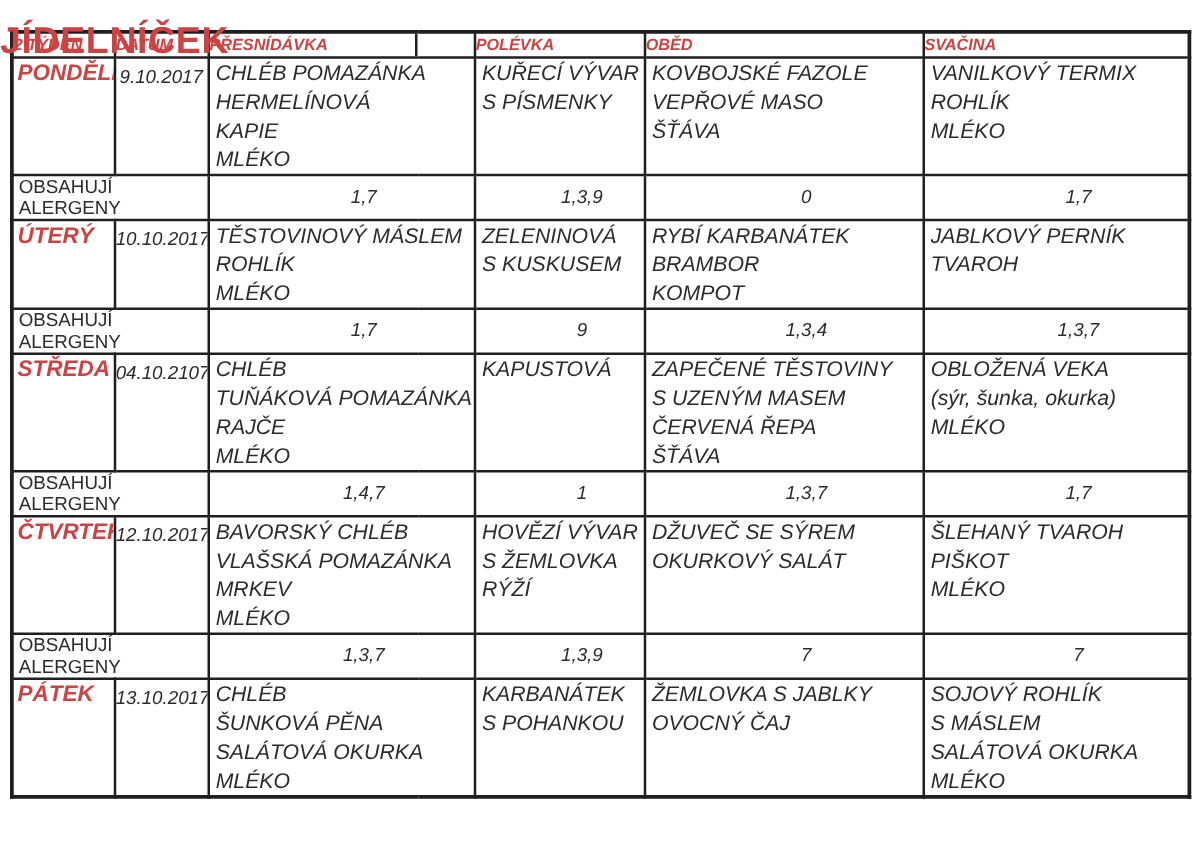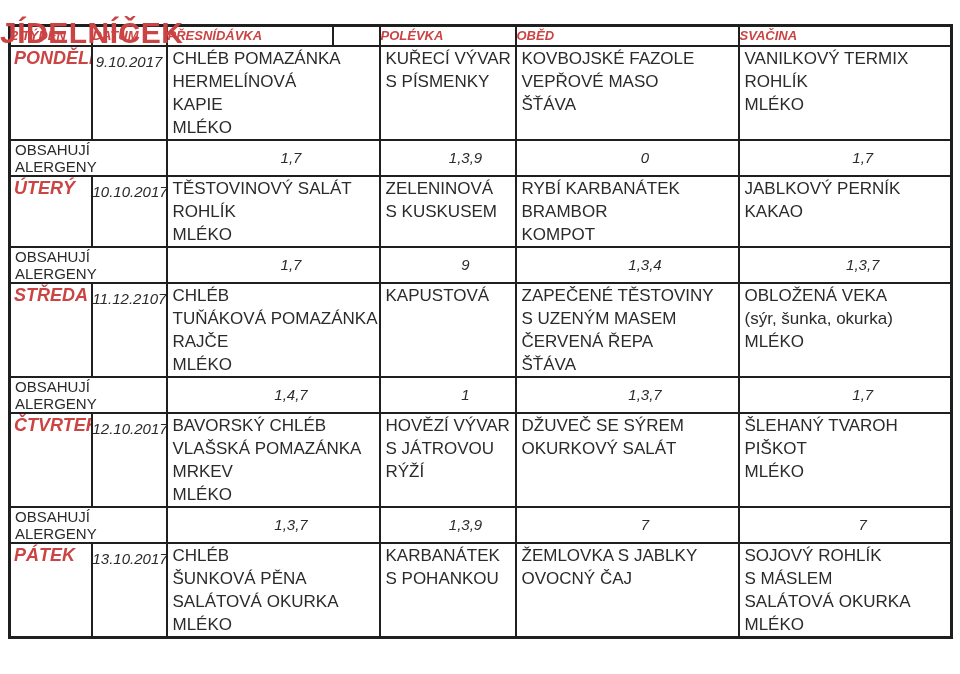--- a/index.html
+++ b/index.html
@@ -61,20 +61,21 @@
     font-size:18px;
     padding:1px 2px 0 3px;
   }
   .date-cell{
     font-style:italic;
     font-size:15px;
     text-align:center;
     padding-top:6px;
   }
   .food-cell{
+    font-style:italic;
     font-size:17px;
     line-height:23px;
     padding:0 2px 0 5px;
     white-space:nowrap;
     margin-left:16px;
   }
   tr.allergen-row td{height:19px;vertical-align:middle;}
   .allergen-label{
     font-size:15px;
     padding-left:4px;
@@ -143,49 +144,49 @@
     <td class="allergen-value" colspan="2">1,7</td>
     <td class="allergen-value">1,3,9</td>
     <td class="allergen-value">0</td>
     <td class="allergen-value">1,7</td>
   </tr>
 
   <tr class="day-row">
     <td class="day-cell">ÚTERÝ</td>
     <td class="date-cell">10.10.2017</td>
     <td class="food-cell" colspan="2">
-            <div>TĚSTOVINOVÝ SALÁT</div>
+            <div>TĚSTOVINOVÝ MÁSLEM</div>
             <div>ROHLÍK</div>
             <div>MLÉKO</div>
           </td>
     <td class="food-cell">
             <div>ZELENINOVÁ</div>
             <div>S KUSKUSEM</div>
           </td>
     <td class="food-cell">
             <div>RYBÍ KARBANÁTEK</div>
             <div>BRAMBOR</div>
             <div>KOMPOT</div>
           </td>
     <td class="food-cell">
             <div>JABLKOVÝ PERNÍK</div>
-            <div>KAKAO</div>
+            <div>TVAROH</div>
           </td>
   </tr>
   <tr class="allergen-row">
     <td class="allergen-label" colspan="2">OBSAHUJÍ ALERGENY</td>
     <td class="allergen-value" colspan="2">1,7</td>
     <td class="allergen-value">9</td>
     <td class="allergen-value">1,3,4</td>
     <td class="allergen-value">1,3,7</td>
   </tr>
 
   <tr class="day-row">
     <td class="day-cell">STŘEDA</td>
-    <td class="date-cell">11.12.2107</td>
+    <td class="date-cell">04.10.2107</td>
     <td class="food-cell" colspan="2">
             <div>CHLÉB</div>
             <div>TUŇÁKOVÁ POMAZÁNKA</div>
             <div>RAJČE</div>
             <div>MLÉKO</div>
           </td>
     <td class="food-cell">
             <div>KAPUSTOVÁ</div>
           </td>
     <td class="food-cell">
@@ -212,21 +213,21 @@
     <td class="day-cell">ČTVRTEK</td>
     <td class="date-cell">12.10.2017</td>
     <td class="food-cell" colspan="2">
             <div>BAVORSKÝ CHLÉB</div>
             <div>VLAŠSKÁ POMAZÁNKA</div>
             <div>MRKEV</div>
             <div>MLÉKO</div>
           </td>
     <td class="food-cell">
             <div>HOVĚZÍ VÝVAR</div>
-            <div>S JÁTROVOU</div>
+            <div>S ŽEMLOVKA</div>
             <div>RÝŽÍ</div>
           </td>
     <td class="food-cell">
             <div>DŽUVEČ SE SÝREM</div>
             <div>OKURKOVÝ SALÁT</div>
           </td>
     <td class="food-cell">
             <div>ŠLEHANÝ TVAROH</div>
             <div>PIŠKOT</div>
             <div>MLÉKO</div>

